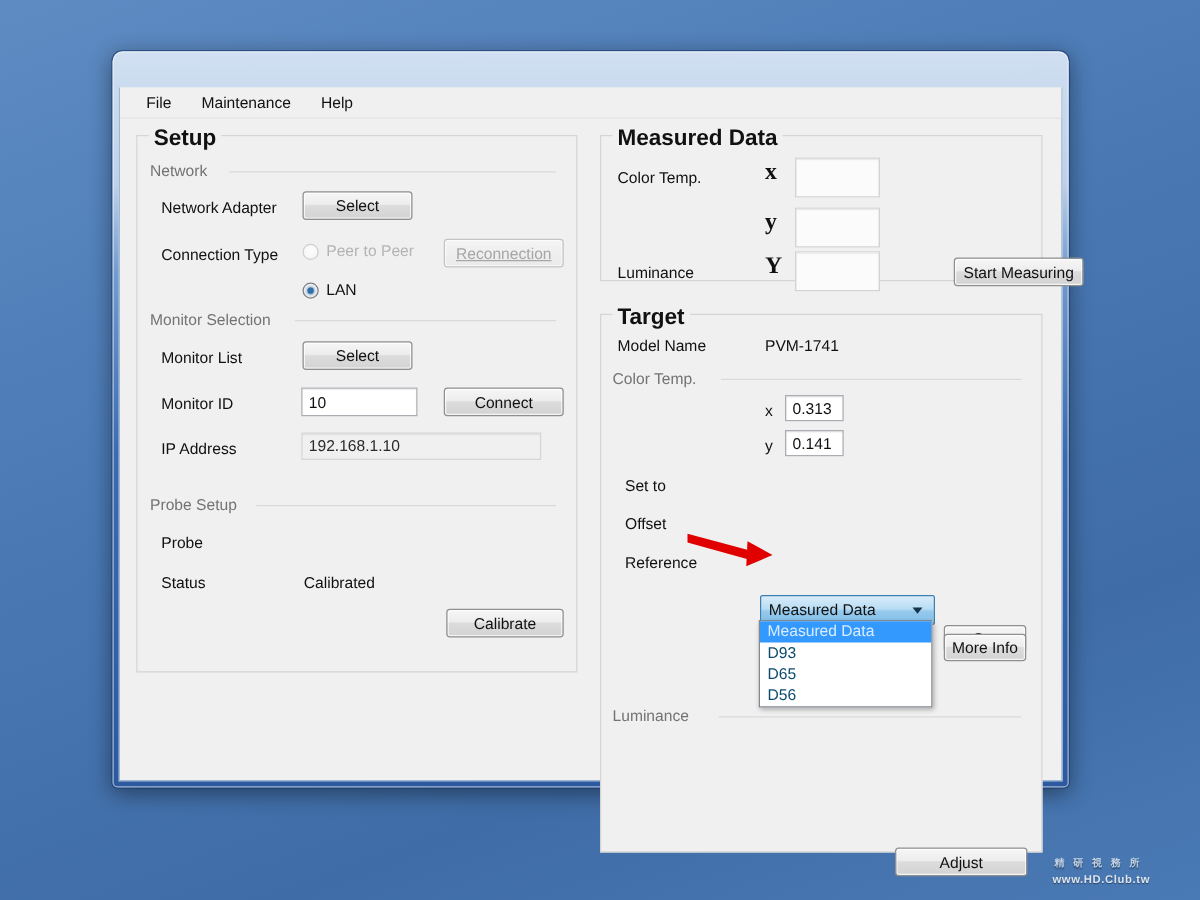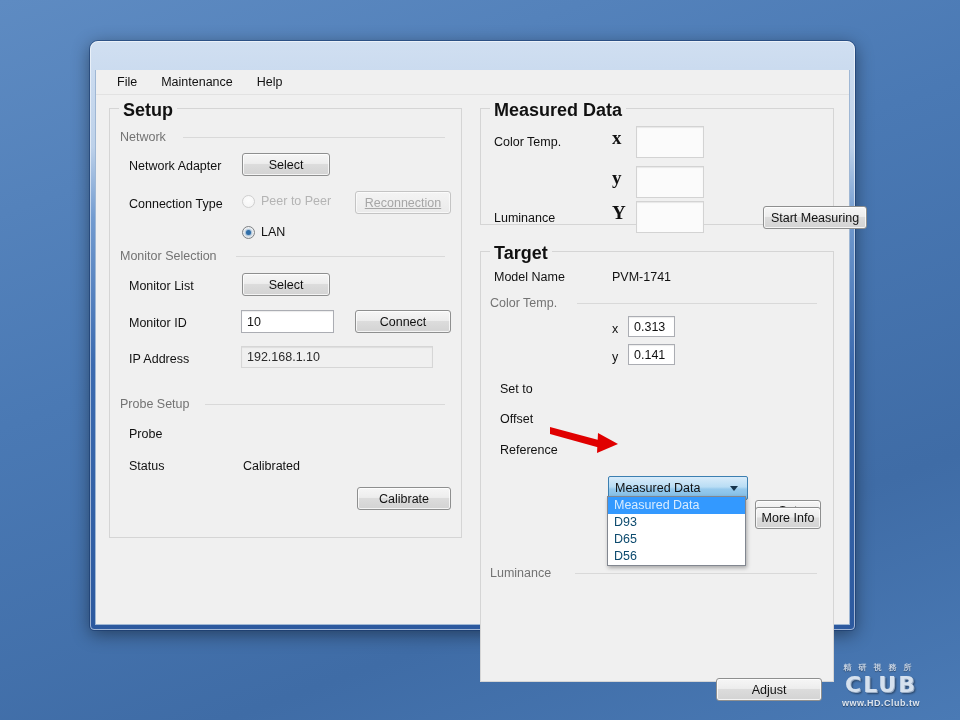--- a/index.html
+++ b/index.html
@@ -370,15 +370,14 @@
   </div>
 </div>
 
 <svg id="annot-arrow" style="left:548px; top:422px;" width="76" height="34" viewBox="0 0 76 34">
   <path d="M2 5 L58 20 L56 27 L2 12 Z" fill="#e00000"></path>
   <path d="M50 11 L70 22 L49 31 Z" fill="#e00000"></path>
 </svg>
 
 <div id="watermark">
   <div id="wm-cjk">精研視務所</div>
-  <div id="wm-club">CLUB</div>
   <div id="wm-url">www.HD.Club.tw</div>
 </div>
 
 </body></html>

